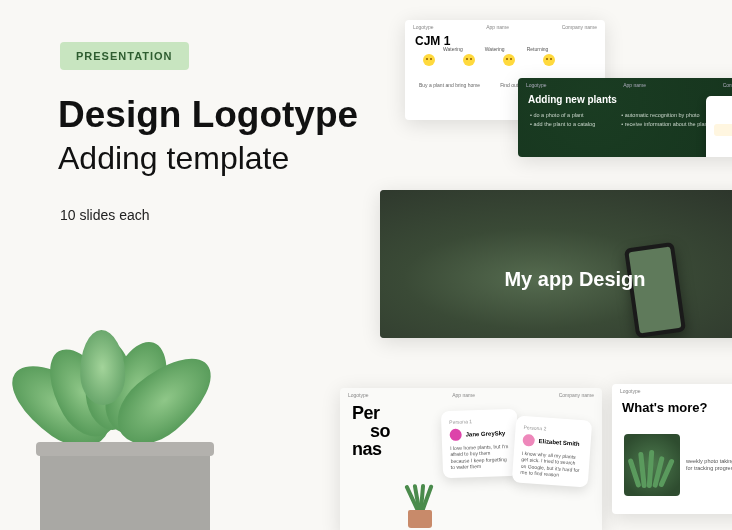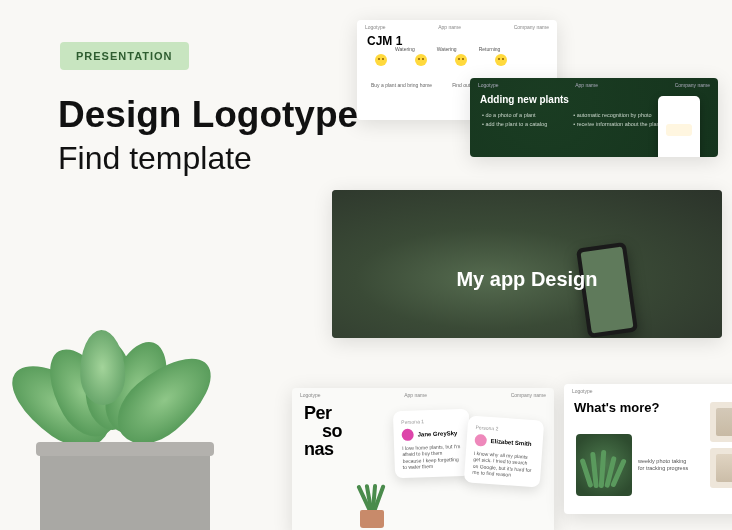--- a/index.html
+++ b/index.html
@@ -95,20 +95,21 @@
 .leaf.l4 { left: 110px; bottom: 35px; transform: rotate(20deg); width: 55px; height: 95px;}
 .leaf.l5 { left: 135px; bottom: 15px; transform: rotate(50deg); }
 .leaf.l6 { left: 80px; bottom: 65px; transform: rotate(-2deg); width: 45px; height: 75px; background: radial-gradient(ellipse at center, #a3d49a 0%, #6ba86d 70%);}
 .slides { position: absolute; top: 0; right: 0; width: 430px; height: 530px; }
 .slide {
   position: absolute;
   background: #fff;
   border-radius: 4px;
   box-shadow: 0 4px 20px rgba(0,0,0,0.12);
   overflow: hidden;
+  margin-left: 48px;
 }
 .sl-header {
   display: flex;
   justify-content: space-between;
   padding: 4px 8px 2px;
   font-size: 5px;
   color: #888;
 }
 
 
@@ -171,22 +172,23 @@
 .s5-right { position: absolute; right: 10px; top: 18px; display: flex; flex-direction: column; gap: 6px;}
 .s5-thumb { width: 64px; height: 40px; background: #eee6da; border-radius: 3px; position: relative; overflow: hidden;}
 .s5-thumb::after{ content:""; position:absolute; inset:6px; background: linear-gradient(#d4c9b8,#c8baa4); border-radius:2px;}
 .s5-thumb.t2::after { background: linear-gradient(#e0d4c2,#cbbda8);}
 </style>
 </head>
 <body>
 
 <div class="badge">PRESENTATION</div>
 <h1 class="title">Design Logotype</h1>
-<div class="subtitle">Find template</div>
+<div class="subtitle">Adding template</div>
 <div class="meta">
+  <div>10 slides each</div>
 </div>
 
 <div class="succulent">
   <div class="plant-leaves">
     <div class="leaf l1"></div>
       <div class="leaf l2"></div>
       <div class="leaf l3"></div>
     <div class="leaf l4"></div>
       <div class="leaf l5"></div>
       <div class="leaf l6"></div>

